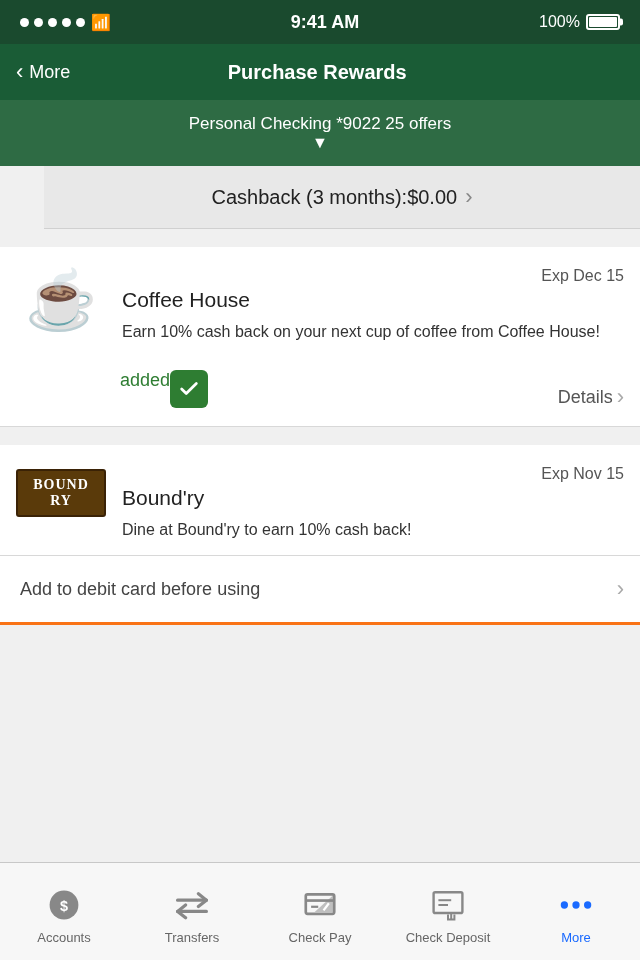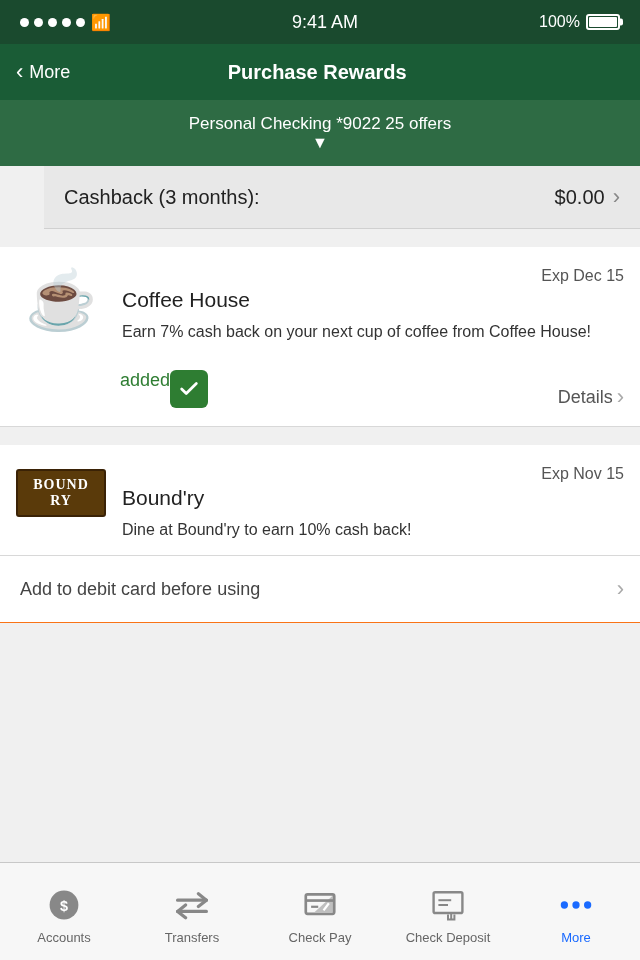--- a/index.html
+++ b/index.html
@@ -21,21 +21,21 @@
       justify-content: space-between;
       padding: 0 20px;
       color: white;
       font-size: 17px;
       font-weight: 500;
     }
     .status-left { display: flex; align-items: center; gap: 6px; }
     .status-dots { display: flex; gap: 5px; }
     .status-dot { width: 9px; height: 9px; border-radius: 50%; background: white; }
     .wifi-icon { font-size: 16px; }
-    .status-time { font-size: 18px; font-weight: 400; }
+    .status-time { font-size: 18px; font-weight: 700; }
     .status-right { display: flex; align-items: center; gap: 6px; font-size: 16px; }
     .battery-bar {
       width: 34px; height: 16px; border: 2px solid white; border-radius: 3px;
       position: relative; display: flex; align-items: center; padding: 1px;
     }
     .battery-bar::after {
       content: ''; position: absolute; right: -5px; top: 50%; transform: translateY(-50%);
       width: 3px; height: 7px; background: white; border-radius: 0 2px 2px 0;
     }
     .battery-fill { background: white; height: 100%; width: 100%; border-radius: 1px; }
@@ -80,21 +80,21 @@
       color: white;
       font-size: 16px;
     }
 
     
     .cashback-row {
       background: #e8e8e8;
       padding: 18px 20px;
       display: flex;
       align-items: center;
-      justify-content: space-between;
+      justify-content: center;
       border-bottom: 1px solid #d0d0d0;
       margin-left: 44px;
     }
     .cashback-label {
       font-size: 20px;
       color: #222;
       font-weight: 400;
     }
     .cashback-right {
       display: flex; align-items: center; gap: 8px;
@@ -196,21 +196,21 @@
     }
     .details-chevron { font-size: 22px; color: #aaa; }
 
     
     .add-debit-row {
       background: white;
       padding: 20px 16px 20px 20px;
       display: flex;
       align-items: center;
       justify-content: space-between;
-      border-bottom: 1px solid #f97316;
+      border-bottom: 3px solid #f97316;
       text-align: right;
     }
     .add-debit-text {
       font-size: 18px;
       color: #444;
     }
     .add-debit-chevron {
       font-size: 22px;
       color: #aaa;
     }
@@ -305,21 +305,21 @@
 <div class="offer-card">
   <div class="offer-content">
     <div class="offer-logo">
       <span class="coffee-icon">☕</span>
     </div>
     <div class="offer-info">
       <div class="offer-header">
         <span class="offer-name">Coffee House</span>
         <span class="offer-exp">Exp Dec 15</span>
       </div>
-      <div class="offer-desc">Earn 7% cash back on your next cup of coffee from Coffee House!</div>
+      <div class="offer-desc">Earn 10% cash back on your next cup of coffee from Coffee House!</div>
     </div>
   </div>
   <div class="offer-footer">
     <div class="added-section">
       <span class="added-text">added</span>
       <div class="check-icon">
         <svg viewBox="0 0 24 24" fill="none" stroke="white" stroke-width="3" stroke-linecap="round" stroke-linejoin="round" width="22" height="22">
           <polyline points="20 6 9 17 4 12"></polyline>
         </svg>
       </div>

